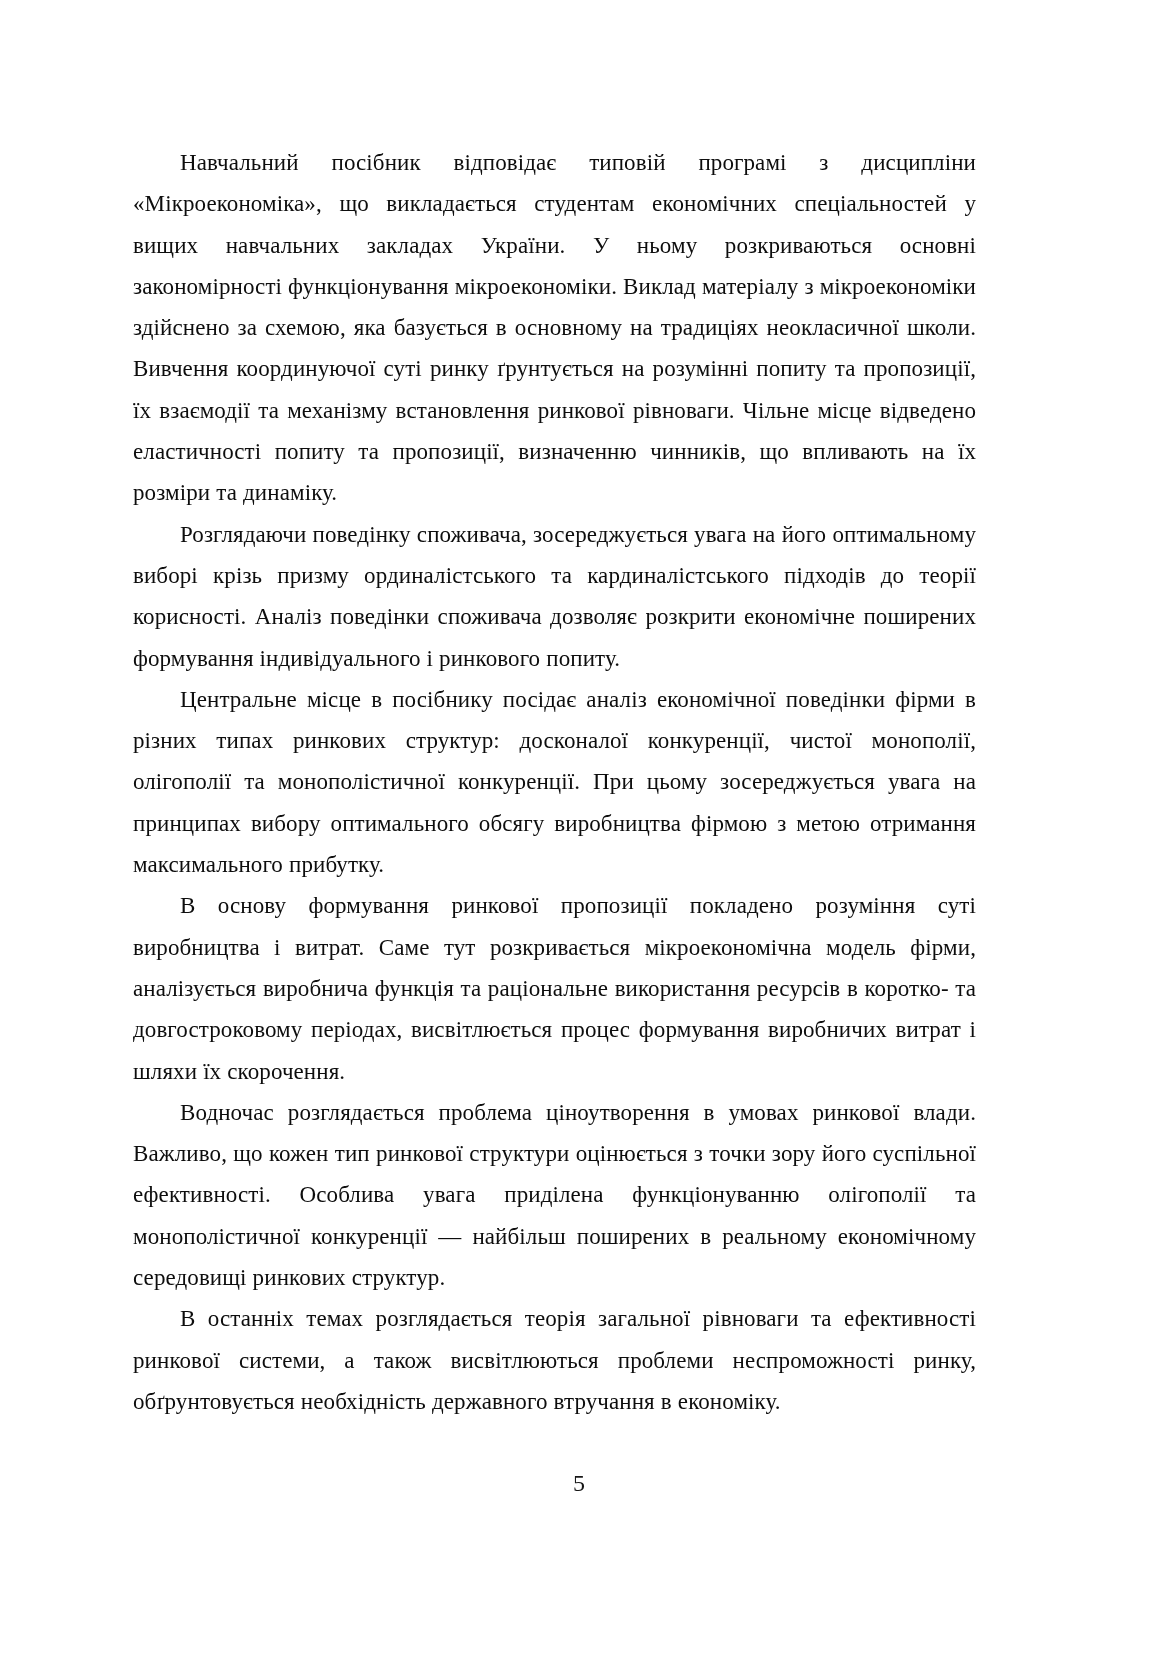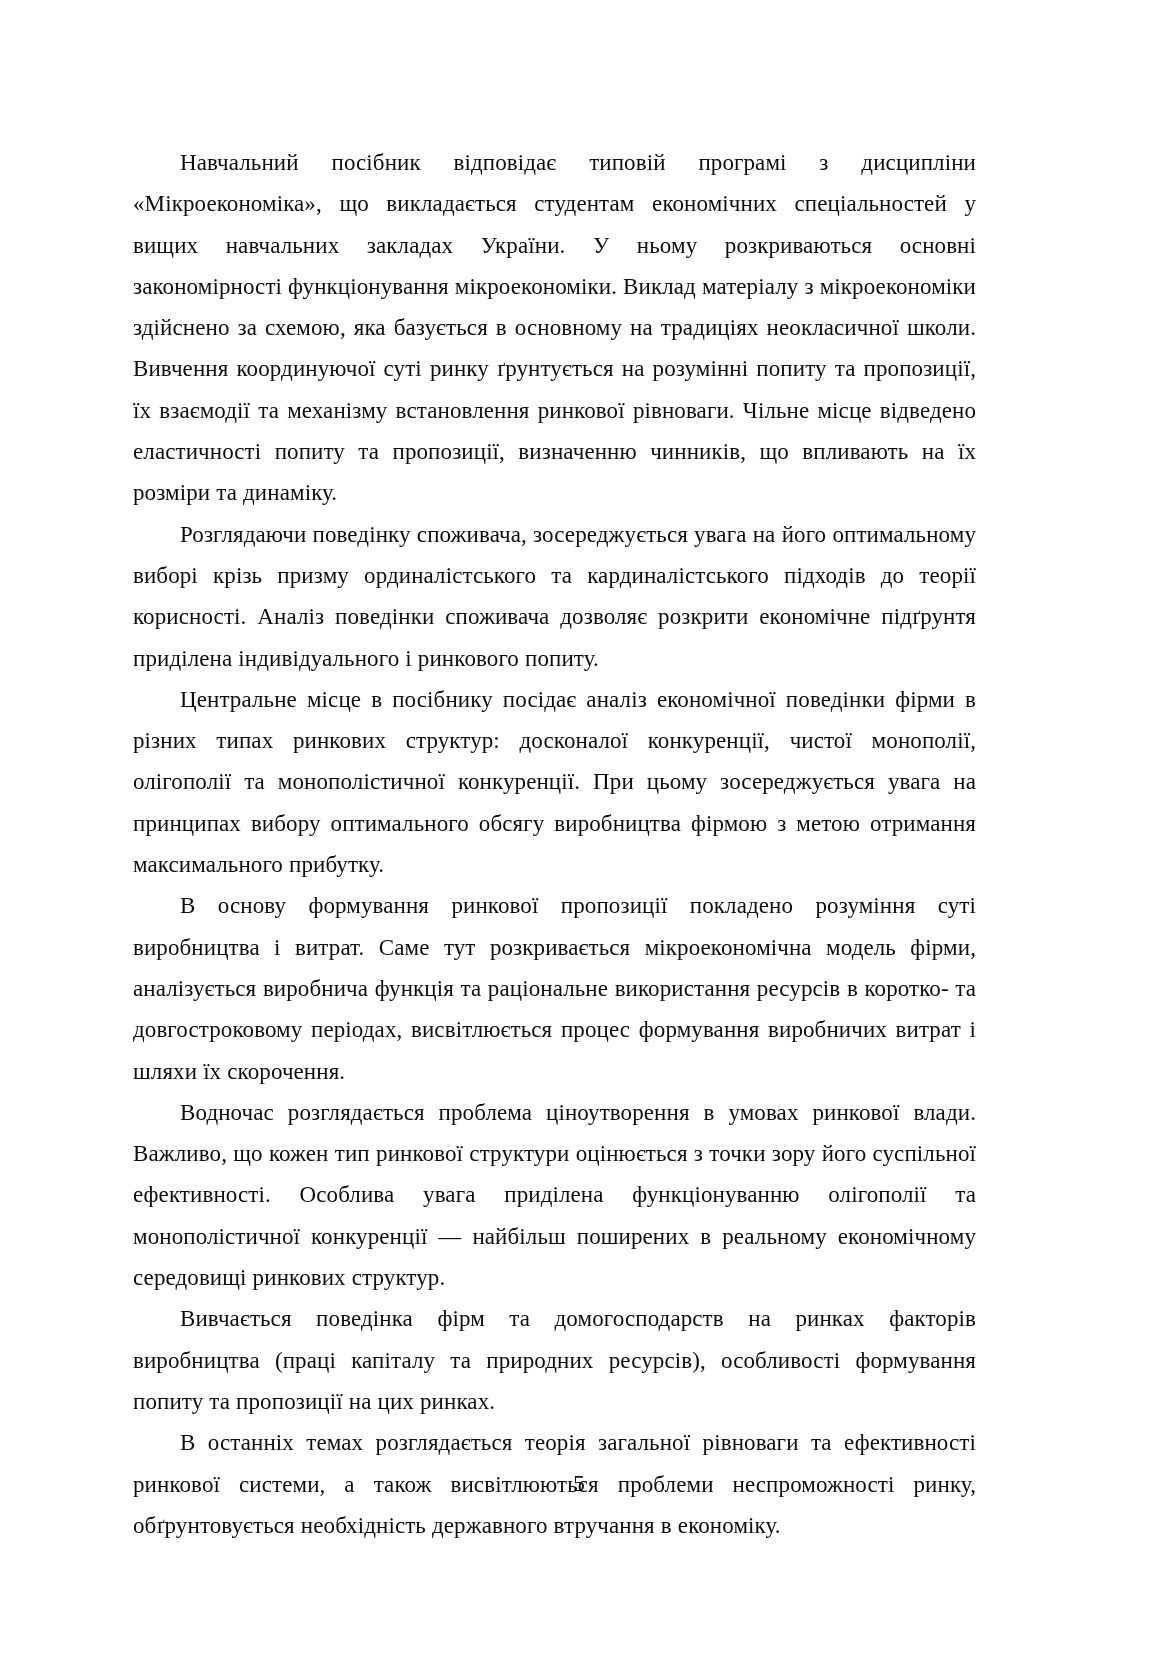--- a/index.html
+++ b/index.html
@@ -56,24 +56,23 @@
     color: #161616;
   }
 </style>
 </head>
 <body>
 
 <div id="page">
 
   <div id="text-block">
     <p class="para">Навчальний посібник відповідає типовій програмі з дисципліни «Мікроекономіка», що викладається студентам економічних спеціальностей у вищих навчальних закладах України. У ньому розкриваються основні закономірності функціонування мікроекономіки. Виклад матеріалу з мікроекономіки здійснено за схемою, яка базується в основному на традиціях неокласичної школи. Вивчення координуючої суті ринку ґрунтується на розумінні попиту та пропозиції, їх взаємодії та механізму встановлення ринкової рівноваги. Чільне місце відведено еластичності попиту та пропозиції, визначенню чинників, що впливають на їх розміри та динаміку.</p>
-    <p class="para">Розглядаючи поведінку споживача, зосереджується увага на його оптимальному виборі крізь призму ординалістського та кардиналістського підходів до теорії корисності. Аналіз поведінки споживача дозволяє розкрити економічне підґрунтя приділена індивідуального і ринкового попиту.</p>
+    <p class="para">Розглядаючи поведінку споживача, зосереджується увага на його оптимальному виборі крізь призму ординалістського та кардиналістського підходів до теорії корисності. Аналіз поведінки споживача дозволяє розкрити економічне поширених формування індивідуального і ринкового попиту.</p>
     <p class="para">Центральне місце в посібнику посідає аналіз економічної поведінки фірми в різних типах ринкових структур: досконалої конкуренції, чистої монополії, олігополії та монополістичної конкуренції. При цьому зосереджується увага на принципах вибору оптимального обсягу виробництва фірмою з метою отримання максимального прибутку.</p>
     <p class="para">В основу формування ринкової пропозиції покладено розуміння суті виробництва і витрат. Саме тут розкривається мікроекономічна модель фірми, аналізується виробнича функція та раціональне використання ресурсів в коротко- та довгостроковому періодах, висвітлюється процес формування виробничих витрат і шляхи їх скорочення.</p>
     <p class="para">Водночас розглядається проблема ціноутворення в умовах ринкової влади. Важливо, що кожен тип ринкової структури оцінюється з точки зору його суспільної ефективності. Особлива увага приділена функціонуванню олігополії та монополістичної конкуренції — найбільш поширених в реальному економічному середовищі ринкових структур.</p>
-    <p class="para">Вивчається поведінка фірм та домогосподарств на ринках факторів виробництва (праці капіталу та природних ресурсів), особливості формування попиту та пропозиції на цих ринках.</p>
     <p class="para">В останніх темах розглядається теорія загальної рівноваги та ефективності ринкової системи, а також висвітлюються проблеми неспроможності ринку, обґрунтовується необхідність державного втручання в економіку.</p>
 
   </div>
 
   <div id="page-number">5</div>
 
 </div>
 
 </body></html>

